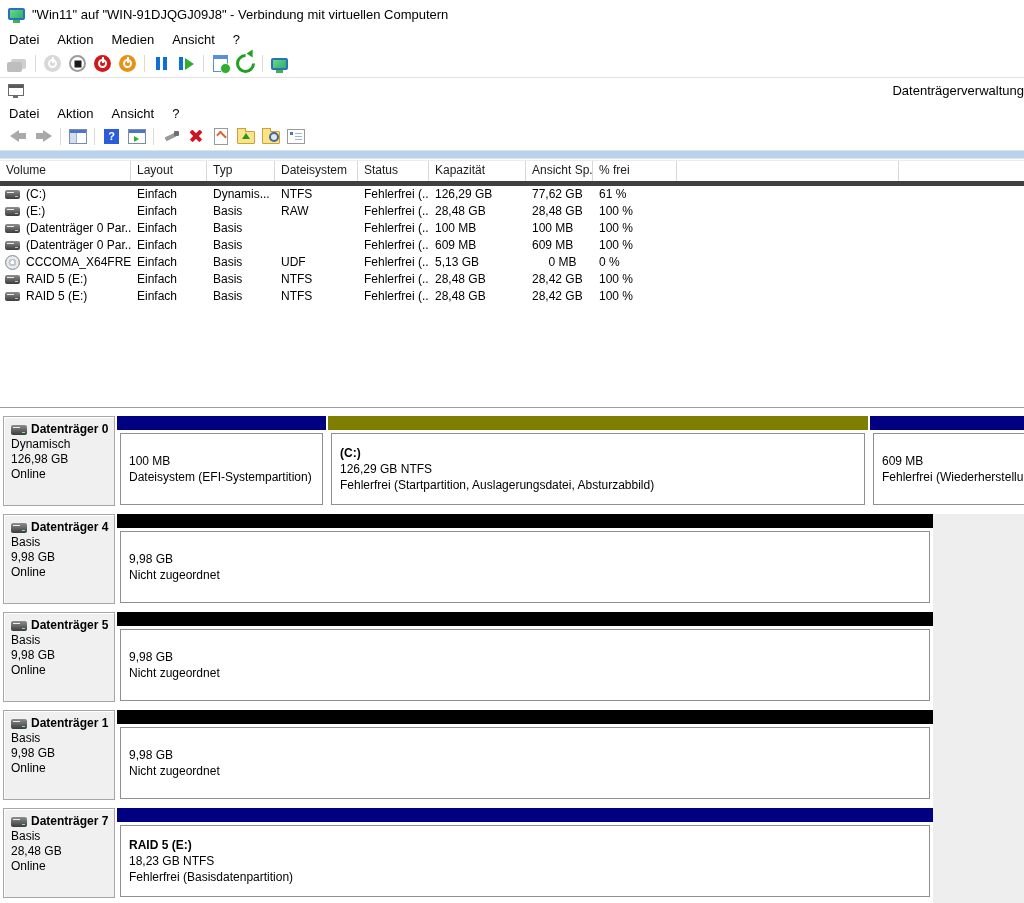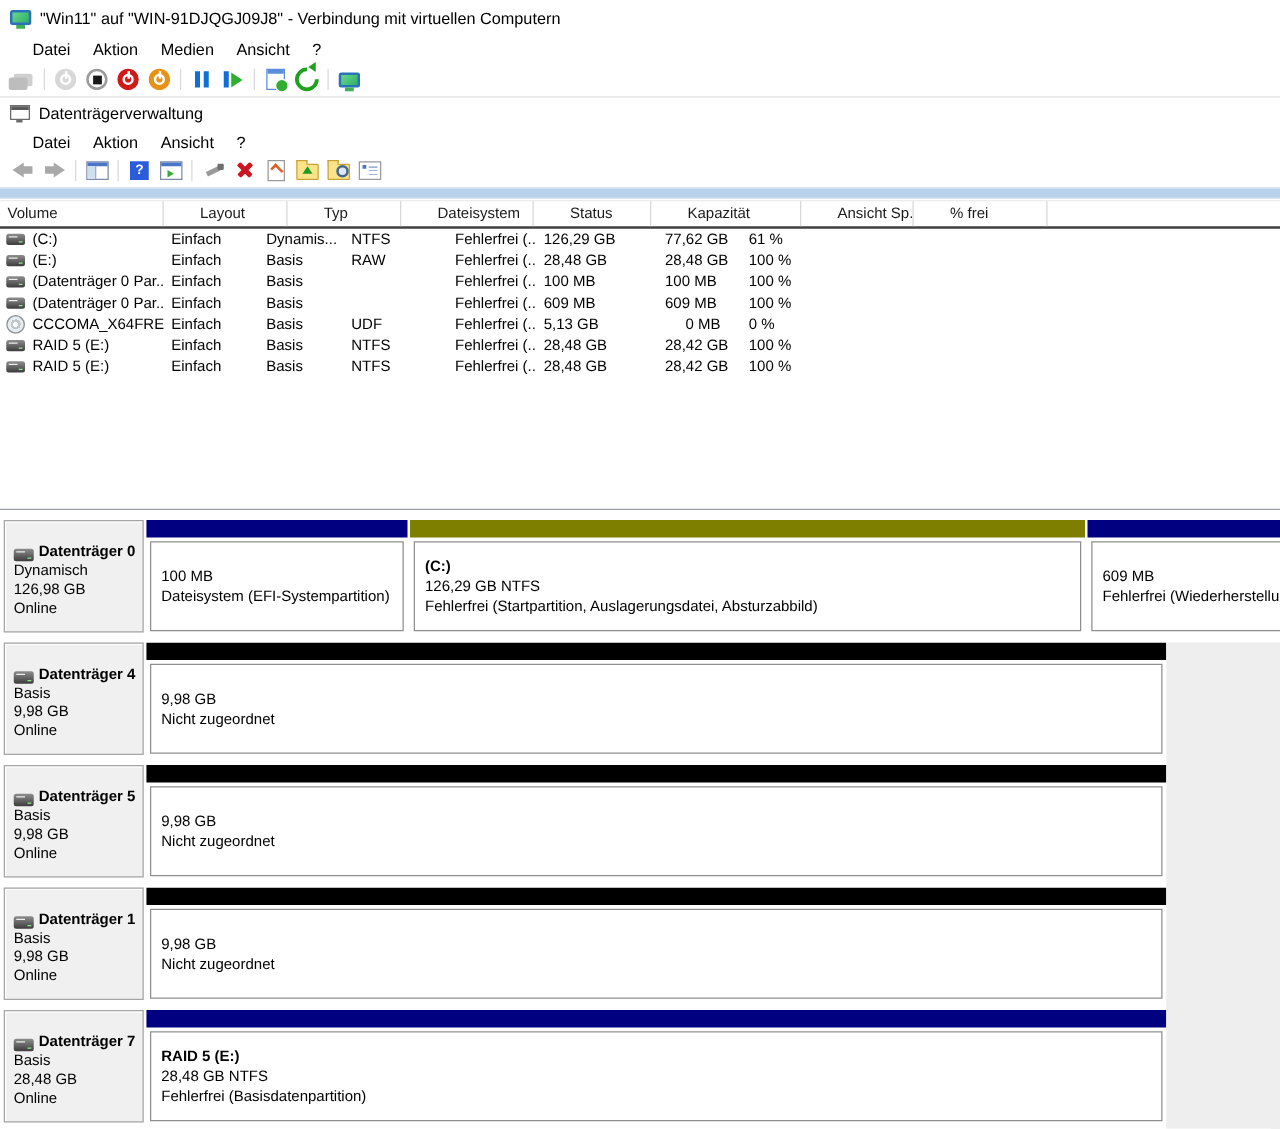--- a/index.html
+++ b/index.html
@@ -4,21 +4,21 @@
 <style>
   html,body{margin:0;padding:0;}
   body{
     width:1024px;height:903px;position:relative;overflow:hidden;
     background:#ffffff;color:#000;
     font-family:"Liberation Sans","DejaVu Sans",sans-serif;
     font-size:12px;
   }
   
   .titlebar{height:28px;display:flex;align-items:center;gap:7px;padding-left:8px;font-size:13px;}
-  .menubar{height:22px;display:flex;align-items:center;font-size:13px;padding-left:17px;}
+  .menubar{height:22px;display:flex;align-items:center;font-size:13px;padding-left:0;}
   .menu-item{padding:3px 9px;cursor:default;}
   .toolbar{display:flex;align-items:center;padding-left:6px;}
   .vm-toolbar{height:27px;border-bottom:1px solid #e2e2e2;}
   .dm-toolbar{height:24px;}
   .tb-btn{width:25px;height:22px;display:flex;align-items:center;justify-content:center;flex:none;}
   .tb-sep{width:1px;height:17px;background:#dadada;margin:0 4px;flex:none;}
 
   
   .mon-ic{width:17px;height:12px;background:#2a72b8;border-radius:2px;position:relative;flex:none;}
   .mon-ic::before{content:"";position:absolute;inset:2px;background:linear-gradient(135deg,#69d88a,#2fae6b);}
@@ -93,34 +93,34 @@
   .drive-ic::after{content:"";position:absolute;right:2px;bottom:2px;width:3px;height:1px;background:#8ce68c;}
 
   .cd-ic{width:13px;height:13px;border-radius:50%;flex:none;border:1px solid #8f8f8f;
     background:radial-gradient(circle at 50% 50%, #ffffff 0 2px, #bfc6cc 2px 4px, #e8edf1 4px 6px, #cdd4da 6px);}
 
   
   .blue-strip{height:7px;background:#b9d1ea;border-top:1px solid #d7e5f2;border-bottom:1px solid #d7e5f2;margin-top:2px;}
 
   
   .vt{margin-top:1px;}
-  .vt-header{display:flex;height:20px;line-height:19px;border-top:1px solid #ececec;border-bottom:2px solid #404040;color:#1a1a1a;gap:23px;}
+  .vt-header{display:flex;height:20px;line-height:19px;border-top:1px solid #ececec;border-bottom:5px solid #404040;color:#1a1a1a;}
   .vt-hcell{box-sizing:border-box;padding-left:6px;border-right:1px solid #d8d8d8;overflow:hidden;white-space:nowrap;flex:none;}
   .vt-row{display:flex;height:17px;align-items:center;}
   .vt-cell{box-sizing:border-box;padding-left:6px;overflow:hidden;white-space:nowrap;flex:none;line-height:17px;}
   .vt-cell.first{display:flex;align-items:center;gap:6px;padding-left:5px;}
 
   
   .disk-panel{position:absolute;left:0;right:0;top:407px;bottom:0;background:#fff;border-top:1px solid #9aa0a6;padding-top:8px;box-sizing:border-box;}
   .gray-right{position:absolute;left:933px;right:0;top:106px;bottom:0;background:#eeeeee;}
   .disk-row{position:relative;height:90px;margin:0 0 8px 3px;display:flex;}
   .disk-row.narrow{width:930px;}
   .disk-label{width:112px;flex:none;background:#f0f0f0;border:1px solid #a6a6a6;box-shadow:inset 1px 1px 0 #ffffff;
       padding:5px 0 0 7px;box-sizing:border-box;line-height:15px;}
-  .disk-label .dname{font-weight:bold;display:flex;align-items:flex-end;gap:4px;white-space:nowrap;margin-top:12px;}
+  .disk-label .dname{font-weight:bold;display:flex;align-items:center;gap:4px;white-space:nowrap;}
   .parts{flex:1;display:flex;gap:2px;margin-left:2px;overflow:hidden;}
   .part{flex:none;display:flex;flex-direction:column;box-sizing:border-box;}
   .part.fill{flex:1;}
   .part-strip{height:14px;flex:none;}
   .part-body{flex:1;margin:3px 3px 1px 3px;border:1px solid #8f8f8f;background:#fff;
       display:flex;flex-direction:column;justify-content:center;padding-left:8px;
       line-height:16px;overflow:hidden;white-space:nowrap;}
   .part-body .ptitle{font-weight:bold;}
 </style>
 </head>
@@ -184,21 +184,21 @@
     </span>
   <span class="tb-btn">
       <span class="revert-ic"></span>
     </span>
   <span class="tb-sep"></span>
   <span class="tb-btn">
       <span class="mon-ic"></span>
     </span>
 </div>
 
-<div class="titlebar" style="height:24px;">
+<div class="titlebar" style="height:24px;justify-content:space-between;">
   <span class="winsm-ic"></span>
   <span>Datenträgerverwaltung</span>
 </div>
 
 <div class="menubar" style="height:22px;">
     <span class="menu-item">Datei</span>
     <span class="menu-item">Aktion</span>
     <span class="menu-item">Ansicht</span>
     <span class="menu-item">?</span>
   </div>
@@ -463,21 +463,21 @@
           </div>
           <div>Basis</div>
           <div>28,48 GB</div>
           <div>Online</div>
         </div>
         <div class="parts">
           <div class="part fill">
             <div class="part-strip" style="background: rgb(0, 0, 128);"></div>
             <div class="part-body">
               <div class="ptitle">RAID 5  (E:)</div>
-              <div>28,48 GB NTFS</div>
+              <div>18,23 GB NTFS</div>
               <div>Fehlerfrei (Basisdatenpartition)</div>
             </div>
           </div>
         </div>
       </div>
     </div>
 
 </div>
 
 </body></html>

